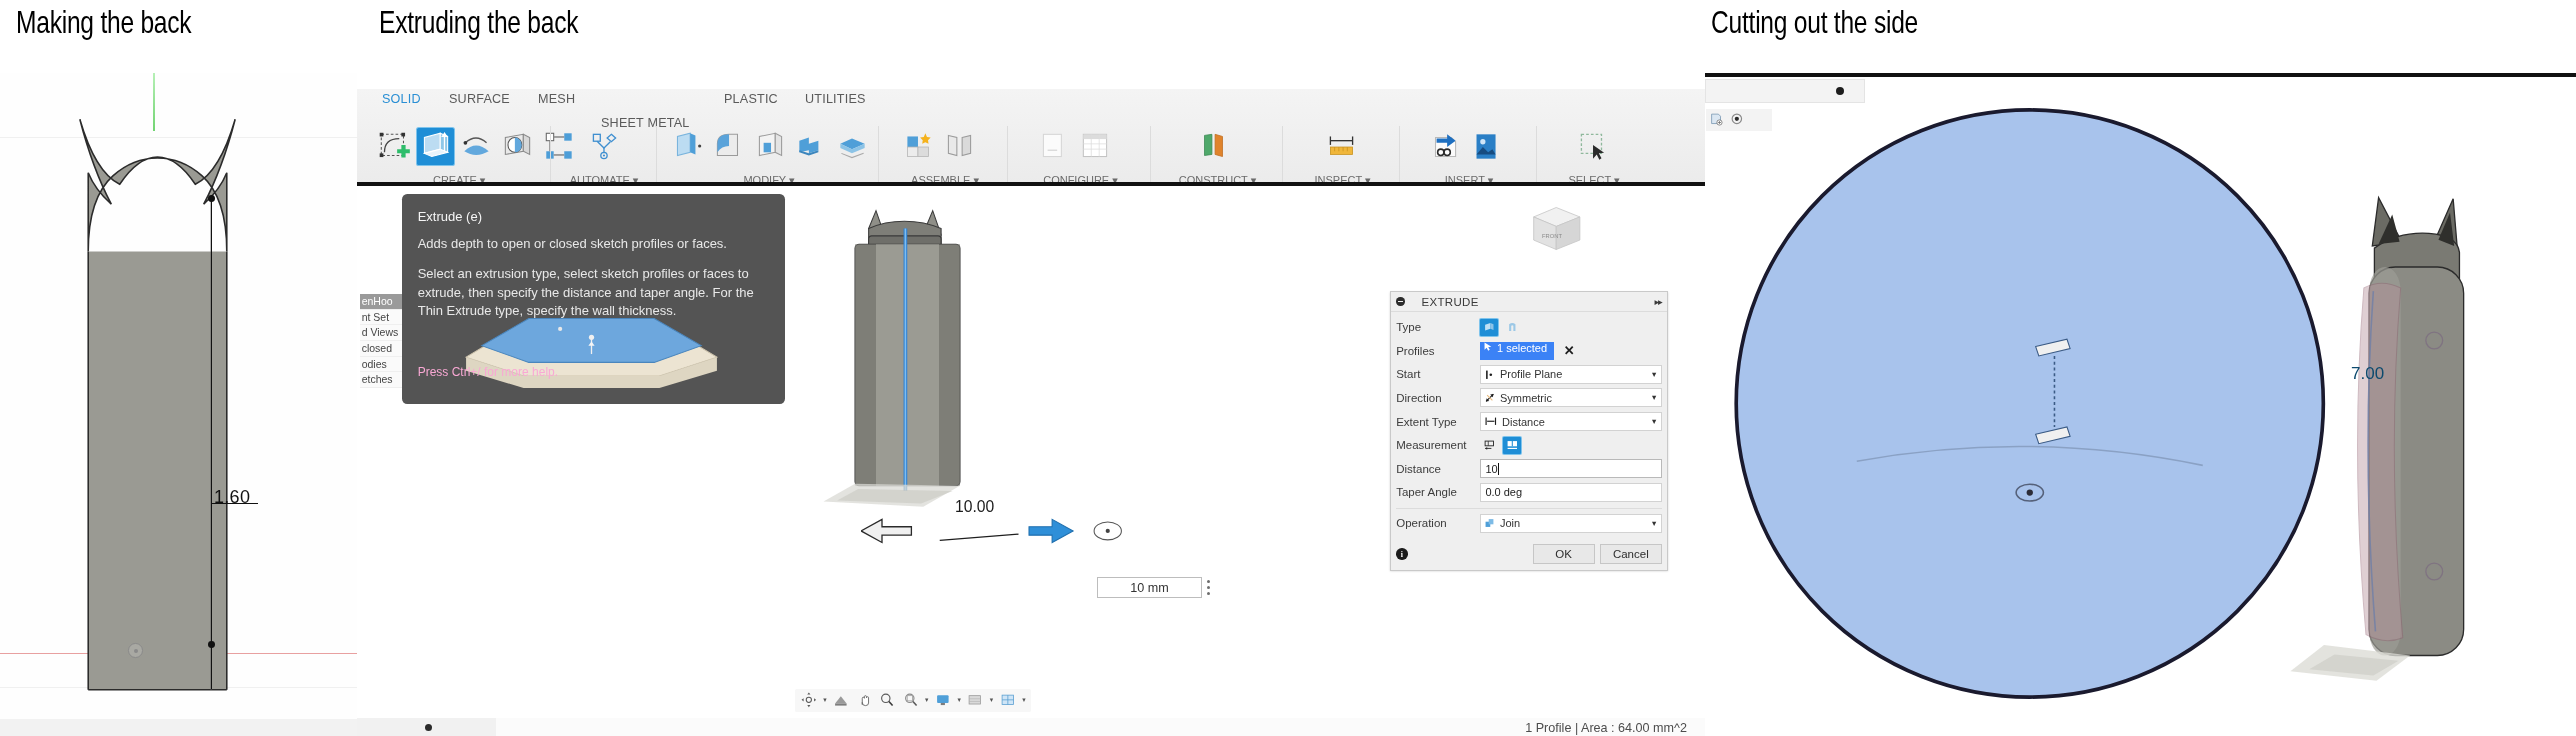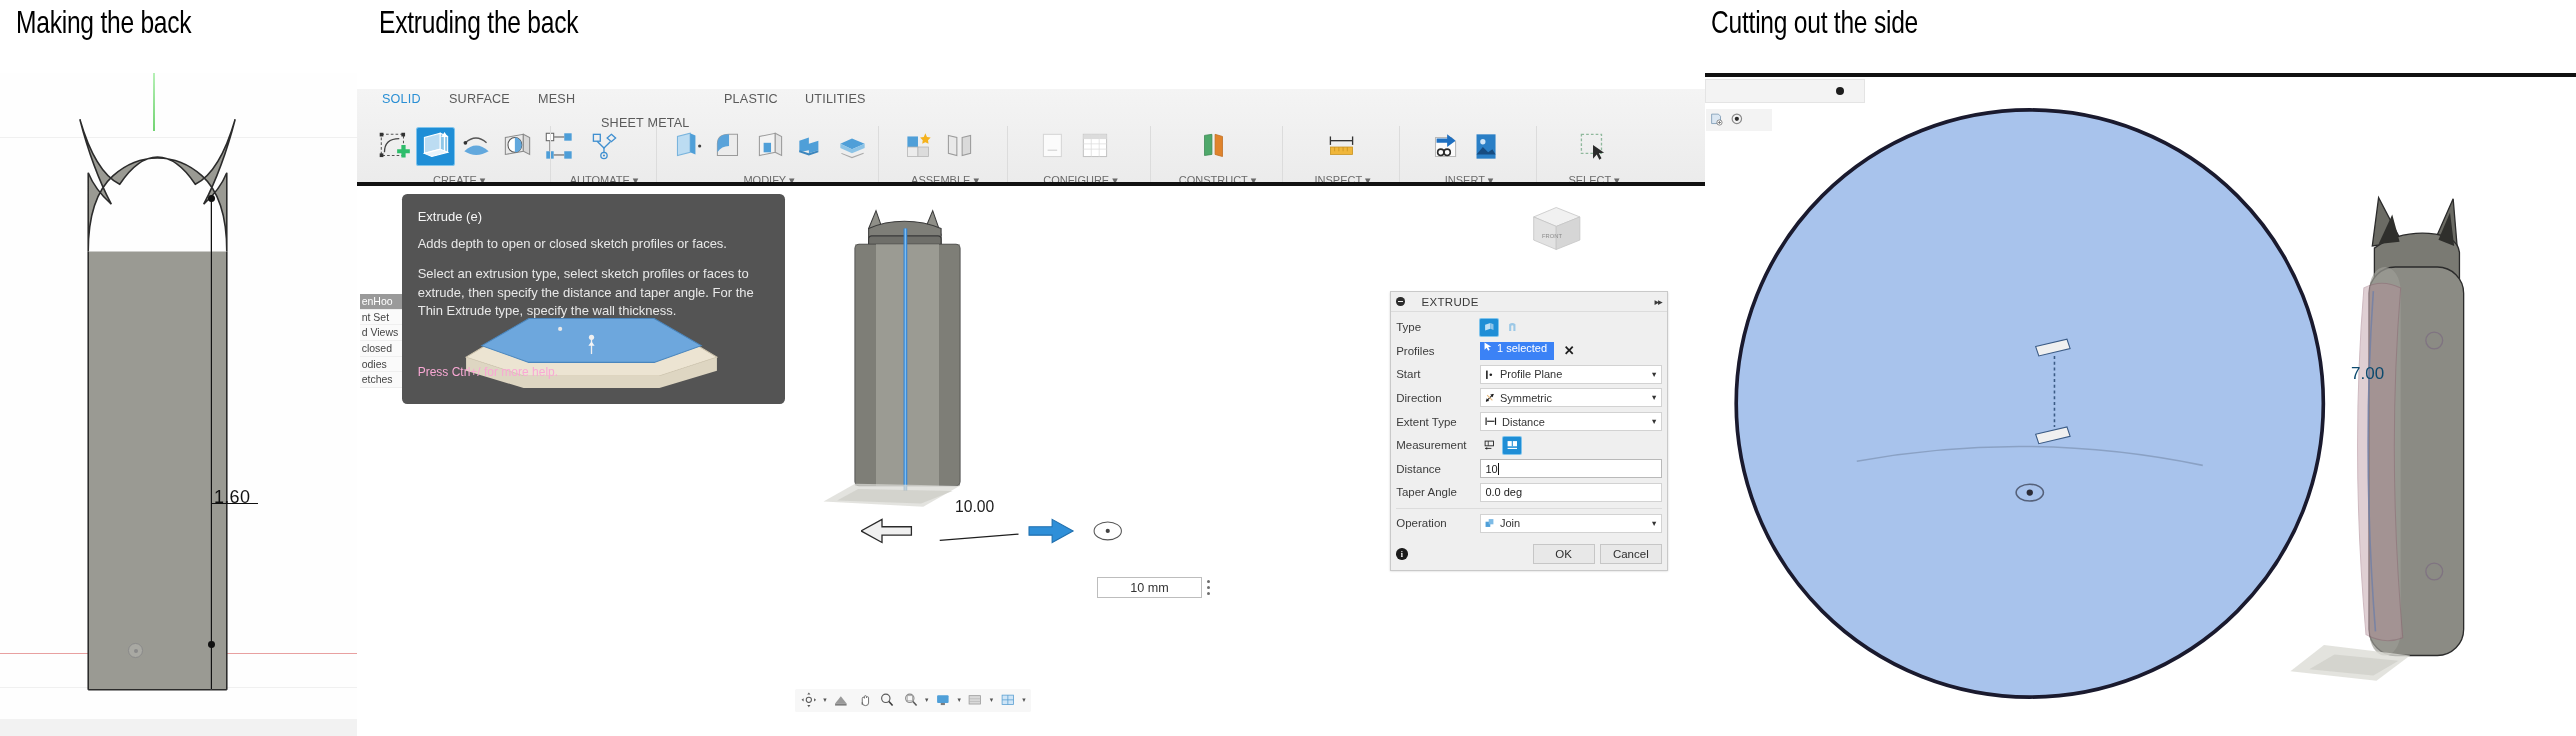--- a/index.html
+++ b/index.html
@@ -738,20 +738,25 @@
         </div>
       </div>
       <div class="dlg-footer">
         <span class="info-dot">i</span>
         <span class="spacer"></span>
         <span class="dbtn">OK</span>
         <span class="dbtn">Cancel</span>
       </div>
     </div>
 
+    <div class="p2-bottombar">
+      <div class="p2-timeline-chip"></div>
+      <div class="p2-dot"></div>
+      <div class="p2-status">1 Profile | Area : 64.00 mm^2</div>
+    </div>
   </div>
 
   <div id="panel3">
     <div class="p3-topline"></div>
 
     <div class="p3-toolbar-strip"></div>
     <div class="p3-strip-dot"></div>
 
     <div class="p3-small-btns">
       <span>

